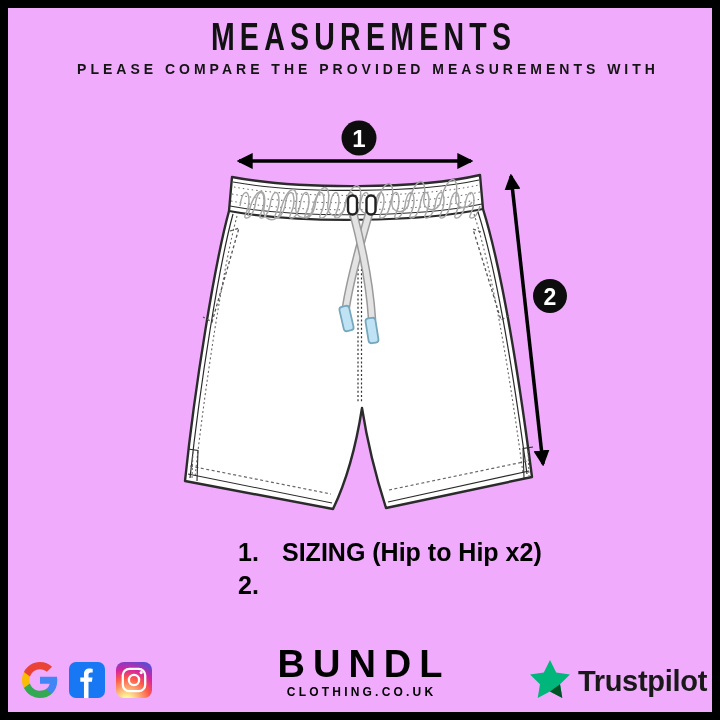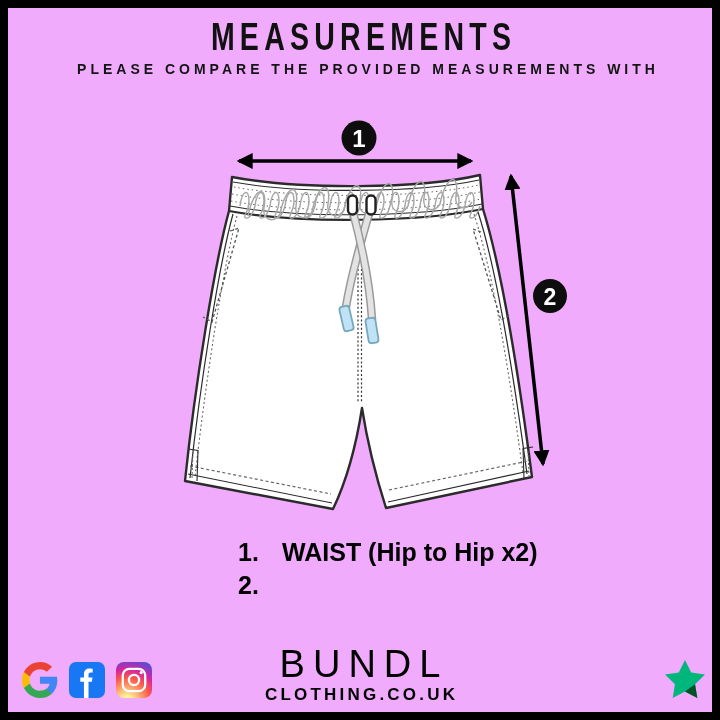--- a/index.html
+++ b/index.html
@@ -15,22 +15,22 @@
   .subtitle{position:absolute;top:51px;left:0;width:100%;text-align:center;
     font-weight:bold;font-size:14px;line-height:20px;letter-spacing:4px;
     white-space:nowrap;color:#141414;padding-left:8px;}
   .diagram-svg{position:absolute;left:152px;top:104px;width:420px;height:408px;}
   .legend{position:absolute;left:230px;top:528px;font-size:25px;font-weight:bold;color:#000;}
   .legend-row{display:flex;line-height:33px;}
   .legend-num{width:44px;}
   .social{position:absolute;left:14px;top:654px;display:flex;gap:11px;align-items:center;}
   .social svg{display:block;}
   .brand{position:absolute;left:0;width:100%;top:636px;text-align:center;color:#000;}
-  .brand-name{font-size:38px;font-weight:normal;letter-spacing:8px;margin-right:-8px;line-height:40px;}
-  .brand-domain{font-size:17px;font-weight:bold;letter-spacing:3.2px;margin-right:-3.2px;margin-top:1px;}
+  .brand-name{font-size:38px;font-weight:bold;letter-spacing:8px;margin-right:-8px;line-height:40px;}
+  .brand-domain{font-size:12px;font-weight:bold;letter-spacing:3.2px;margin-right:-3.2px;margin-top:1px;}
   .trustpilot{position:absolute;right:5px;top:650px;display:flex;align-items:center;gap:6px;height:46px;}
   .tp-label{font-size:29px;font-weight:bold;color:#191919;letter-spacing:-0.3px;}
 </style>
 </head>
 <body>
 
 <div class="canvas">
 
   <div class="title">
     <span class="title-inner">MEASUREMENTS</span>
@@ -117,21 +117,21 @@
     </g>
     <g>
       <circle cx="550" cy="296" r="17" fill="#0d0d0d"></circle>
       <text x="550" y="304.5" text-anchor="middle" font-size="23" font-weight="bold" fill="#fff">2</text>
     </g>
   </svg>
 
   <div class="legend">
     <div class="legend-row">
       <span class="legend-num">1.</span>
-      <span>WAIST (Hip to Hip x2)</span>
+      <span>SIZING (Hip to Hip x2)</span>
     </div>
     <div class="legend-row">
       <span class="legend-num">2.</span>
     </div>
   </div>
 
   <div class="social">
     <svg width="36" height="36" viewBox="0 0 18 18">
       <path fill="#4285F4" d="M17.64 9.2c0-.637-.057-1.251-.164-1.84H9v3.481h4.844c-.209 1.125-.843 2.078-1.796 2.717v2.258h2.908c1.702-1.567 2.684-3.874 2.684-6.616z"></path>
       <path fill="#34A853" d="M9 18c2.43 0 4.467-.806 5.956-2.18l-2.908-2.259c-.806.54-1.837.86-3.048.86-2.344 0-4.328-1.584-5.036-3.711H.957v2.332C2.438 15.983 5.482 18 9 18z"></path>
@@ -162,15 +162,16 @@
   <div class="brand">
     <div class="brand-name">BUNDL</div>
     <div class="brand-domain">CLOTHING.CO.UK</div>
   </div>
 
   <div class="trustpilot">
     <svg width="44" height="42" viewBox="0 0 46 44">
       <polygon fill="#00B67A" points="23,0 29.5,13.1 43.9,15.2 33.5,25.4 35.9,39.8 23,33 10.1,39.8 12.5,25.4 2.1,15.2 16.5,13.1"></polygon>
       <polygon fill="#005128" points="23,33 35.9,39.8 33.5,25.4"></polygon>
     </svg>
+    <span class="tp-label">Trustpilot</span>
   </div>
 
 </div>
 
 </body></html>

